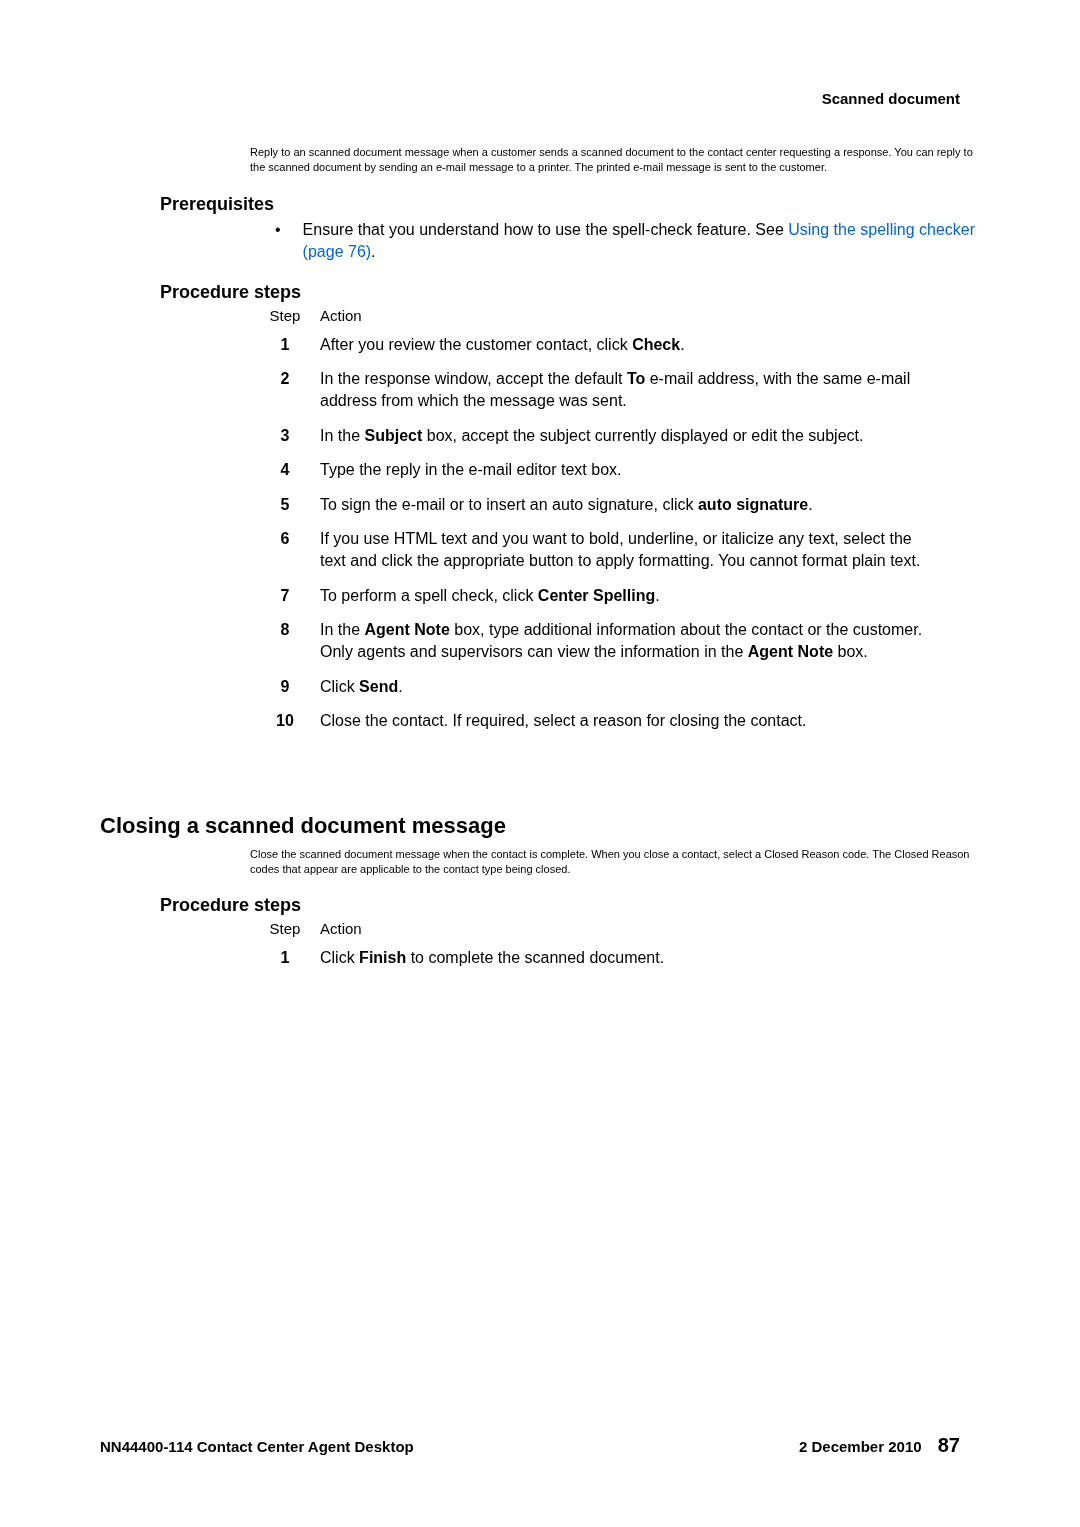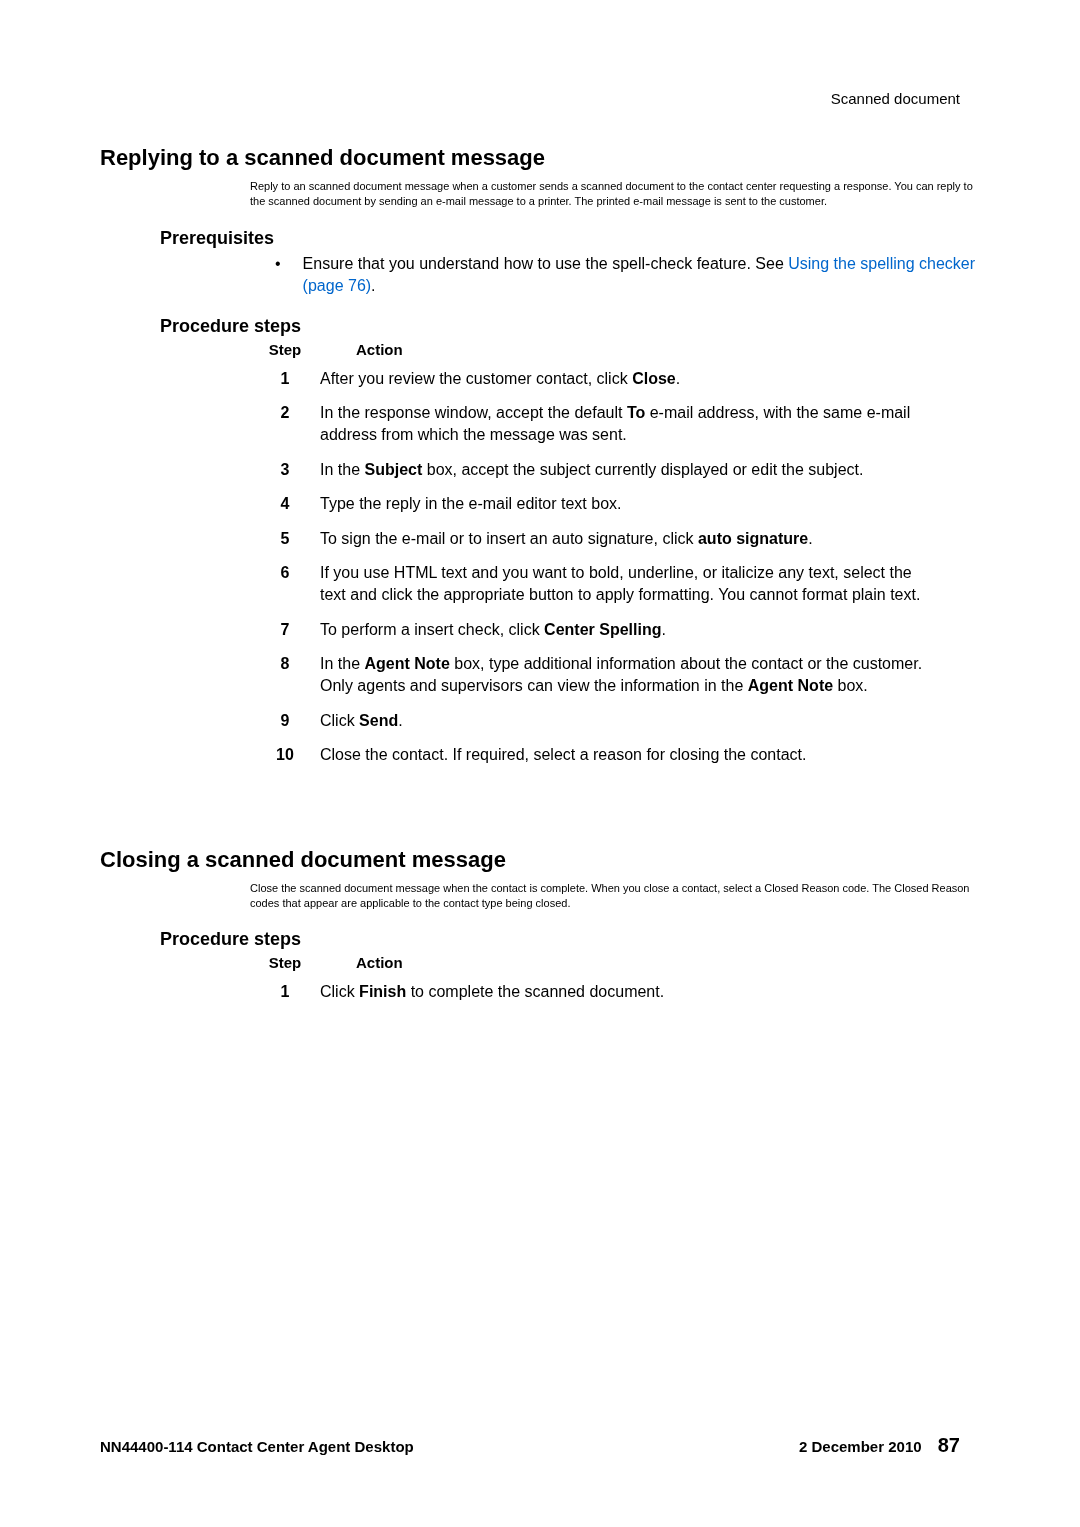--- a/index.html
+++ b/index.html
@@ -12,21 +12,21 @@
       background: #fff;
       width: 1080px;
       height: 1527px;
       position: relative;
       padding: 90px 100px 60px 100px;
     }
     .header-right {
       position: absolute;
       top: 90px;
       right: 120px;
-      font-weight: normal;
+      font-weight: bold;
       font-size: 15px;
     }
     .content {
       margin-top: 55px;
     }
     .heading-1 {
       font-size: 22px;
       font-weight: bold;
       margin-bottom: 8px;
     }
@@ -57,24 +57,23 @@
     }
     .link {
       color: #0066cc;
     }
     .steps-table {
       margin-left: 150px;
       margin-top: 2px;
     }
     .steps-header {
       display: flex;
-      font-weight: bold;
+      font-weight: normal;
       font-size: 15px;
       margin-bottom: 10px;
-      gap: 36px;
     }
     .step-col {
       width: 70px;
       text-align: center;
     }
     .action-col {
       flex: 1;
     }
     .step-row {
       display: flex;
@@ -126,21 +125,20 @@
       margin-left: 12px;
     }
   </style>
 </head>
 <body>
 
 <div class="header-right">Scanned document</div>
 
 <div class="content">
 
-  <h2 class="heading-1">Replying to a scanned document message</h2>
   <p class="body-text">Reply to an scanned document message when a customer sends a scanned document to the contact center requesting a response. You can reply to the scanned document by sending an e-mail message to a printer. The printed e-mail message is sent to the customer.</p>
 
   <h3 class="heading-2">Prerequisites</h3>
   <div class="bullet-list">
     <div class="bullet-item">
       <span class="bullet-marker">•</span>
       <span>
         <span>Ensure that you understand how to use the spell-check feature. See </span><span class="link">Using the spelling checker (page 76)</span><span>.</span>
       </span>
     </div>
@@ -148,21 +146,21 @@
 
   <h3 class="heading-2">Procedure steps</h3>
   <div class="steps-table">
     <div class="steps-header">
       <div class="step-col">Step</div>
       <div class="action-col">Action</div>
     </div>
 
     <div class="step-row">
       <div class="step-num">1</div>
-      <div class="step-action"><span>After you review the customer contact, click </span><span class="bold">Close</span><span>.</span></div>
+      <div class="step-action"><span>After you review the customer contact, click </span><span class="bold">Check</span><span>.</span></div>
     </div>
 
     <div class="step-row">
       <div class="step-num">2</div>
       <div class="step-action"><span>In the response window, accept the default </span><span class="bold">To</span><span> e-mail address, with the same e-mail address from which the message was sent.</span></div>
     </div>
 
     <div class="step-row">
       <div class="step-num">3</div>
       <div class="step-action"><span>In the </span><span class="bold">Subject</span><span> box, accept the subject currently displayed or edit the subject.</span></div>
@@ -178,21 +176,21 @@
       <div class="step-action"><span>To sign the e-mail or to insert an auto signature, click </span><span class="bold">auto signature</span><span>.</span></div>
     </div>
 
     <div class="step-row">
       <div class="step-num">6</div>
       <div class="step-action"><span>If you use HTML text and you want to bold, underline, or italicize any text, select the text and click the appropriate button to apply formatting. You cannot format plain text.</span></div>
     </div>
 
     <div class="step-row">
       <div class="step-num">7</div>
-      <div class="step-action"><span>To perform a insert check, click </span><span class="bold">Center Spelling</span><span>.</span></div>
+      <div class="step-action"><span>To perform a spell check, click </span><span class="bold">Center Spelling</span><span>.</span></div>
     </div>
 
     <div class="step-row">
       <div class="step-num">8</div>
       <div class="step-action"><span>In the </span><span class="bold">Agent Note</span><span> box, type additional information about the contact or the customer. Only agents and supervisors can view the information in the </span><span class="bold">Agent Note</span><span> box.</span></div>
     </div>
 
     <div class="step-row">
       <div class="step-num">9</div>
       <div class="step-action"><span>Click </span><span class="bold">Send</span><span>.</span></div>

